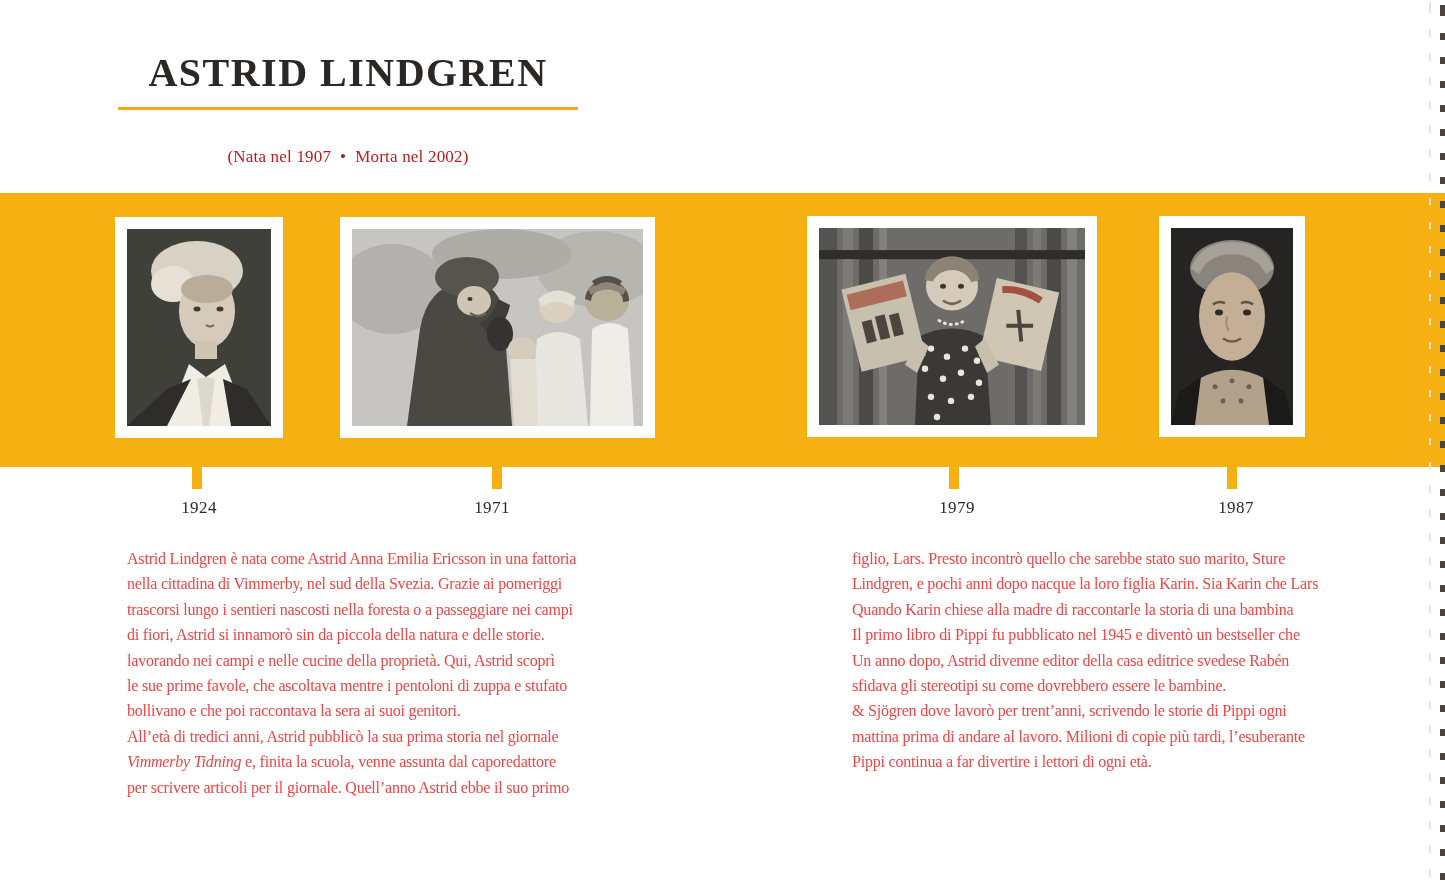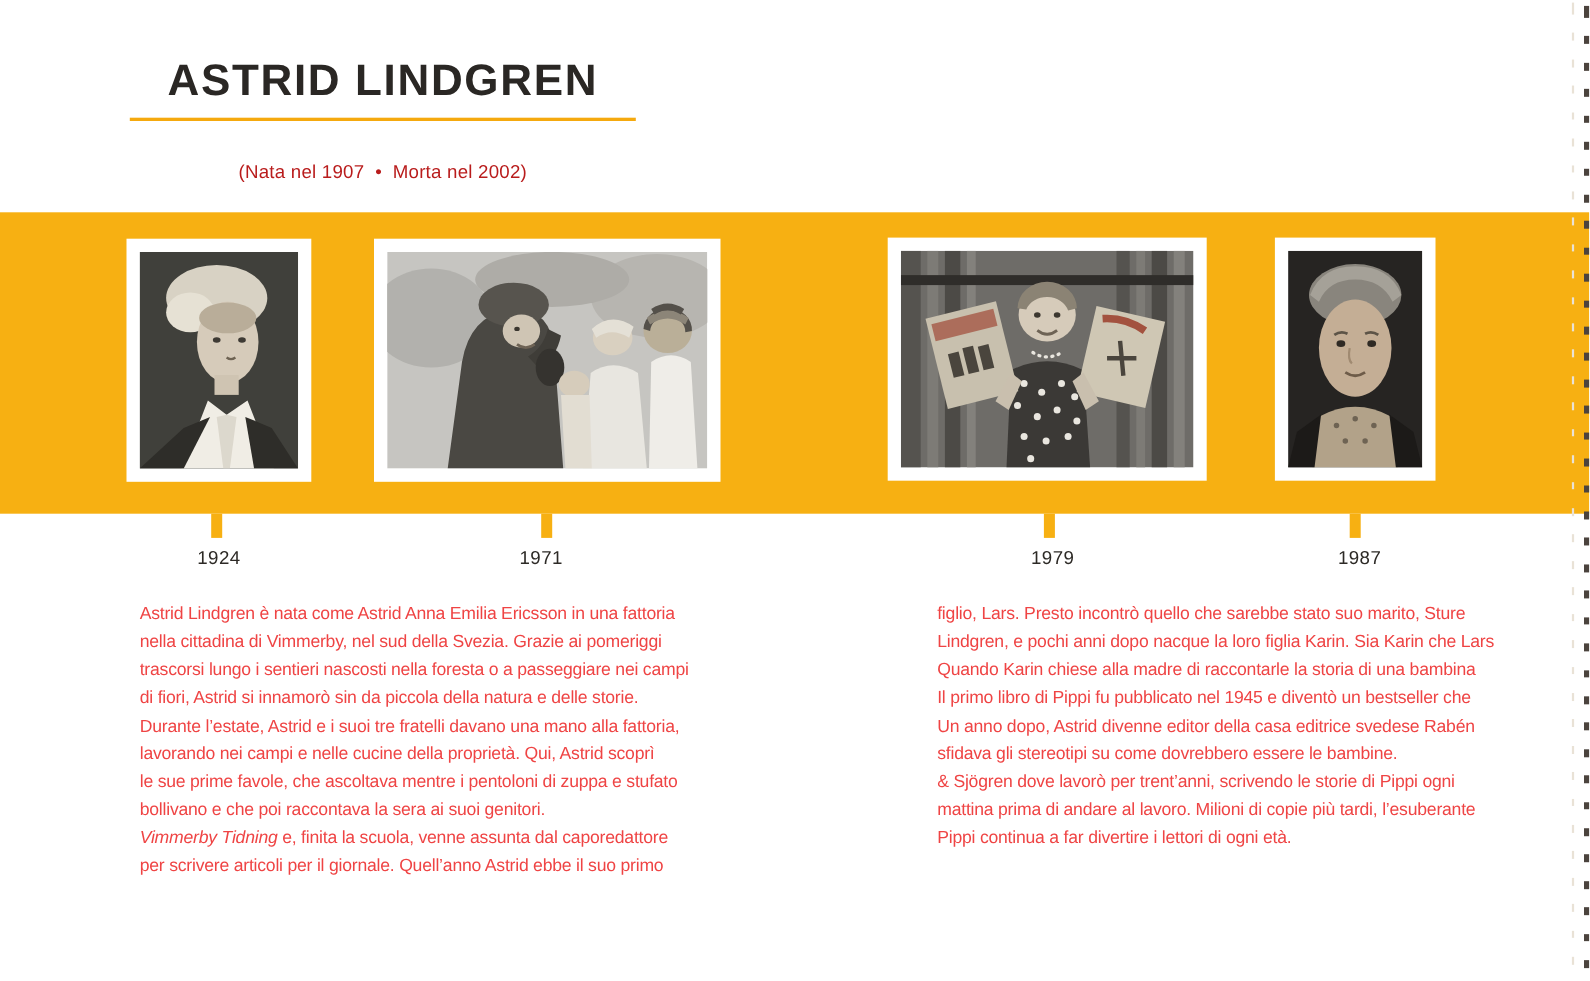--- a/index.html
+++ b/index.html
@@ -1,18 +1,18 @@
 <!DOCTYPE html>
 <html><head>
 <meta charset="utf-8">
 <style>
   html,body{margin:0;padding:0;background:#fff;}
   .page{
     position:relative;width:1445px;height:892px;background:#ffffff;
-    font-family:Liberation Sans, sans-serif;color:#2D2A26;overflow:hidden;
+    font-family:Liberation Serif, serif;color:#2D2A26;overflow:hidden;
   }
   
   .header{position:absolute;left:118px;top:50px;width:460px;text-align:center;}
   .title{margin:0;font-size:40px;font-weight:700;letter-spacing:1.5px;line-height:46px;color:#2A2724;}
   .title-rule{height:3px;background:#F5A90E;margin-top:11px;}
   .subtitle{margin-top:37px;font-size:17px;letter-spacing:.2px;white-space:pre;color:#b91c1c;}
 
   
   .band{position:absolute;left:0;top:193px;width:1445px;height:274px;background:#F7B012;}
 
@@ -185,24 +185,24 @@
   <div class="year y1">1924</div>
   <div class="year y2">1971</div>
   <div class="year y3">1979</div>
   <div class="year y4">1987</div>
 
   <div class="col col-left">
     <div class="line">Astrid Lindgren è nata come Astrid Anna Emilia Ericsson in una fattoria</div>
     <div class="line">nella cittadina di Vimmerby, nel sud della Svezia. Grazie ai pomeriggi</div>
     <div class="line">trascorsi lungo i sentieri nascosti nella foresta o a passeggiare nei campi</div>
     <div class="line">di fiori, Astrid si innamorò sin da piccola della natura e delle storie.</div>
-    <div class="line">Durante l’estate, Astrid e i suoi tre fratelli davano una mano alla fattoria,</div>
     <div class="line">lavorando nei campi e nelle cucine della proprietà. Qui, Astrid scoprì</div>
     <div class="line">le sue prime favole, che ascoltava mentre i pentoloni di zuppa e stufato</div>
     <div class="line">bollivano e che poi raccontava la sera ai suoi genitori.</div>
+    <div class="line">All’età di tredici anni, Astrid pubblicò la sua prima storia nel giornale</div>
     <div class="line"><span class="italic">Vimmerby Tidning</span><span> e, finita la scuola, venne assunta dal caporedattore</span></div>
     <div class="line">per scrivere articoli per il giornale. Quell’anno Astrid ebbe il suo primo</div>
   </div>
 
   <div class="col col-right">
     <div class="line">figlio, Lars. Presto incontrò quello che sarebbe stato suo marito, Sture</div>
     <div class="line">Lindgren, e pochi anni dopo nacque la loro figlia Karin. Sia Karin che Lars</div>
     <div class="line">Quando Karin chiese alla madre di raccontarle la storia di una bambina</div>
     <div class="line">Il primo libro di Pippi fu pubblicato nel 1945 e diventò un bestseller che</div>
     <div class="line">Un anno dopo, Astrid divenne editor della casa editrice svedese Rabén</div>

